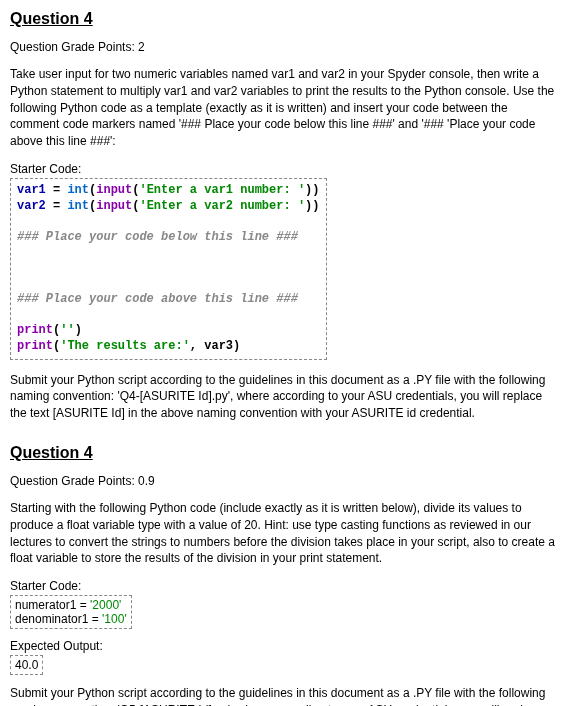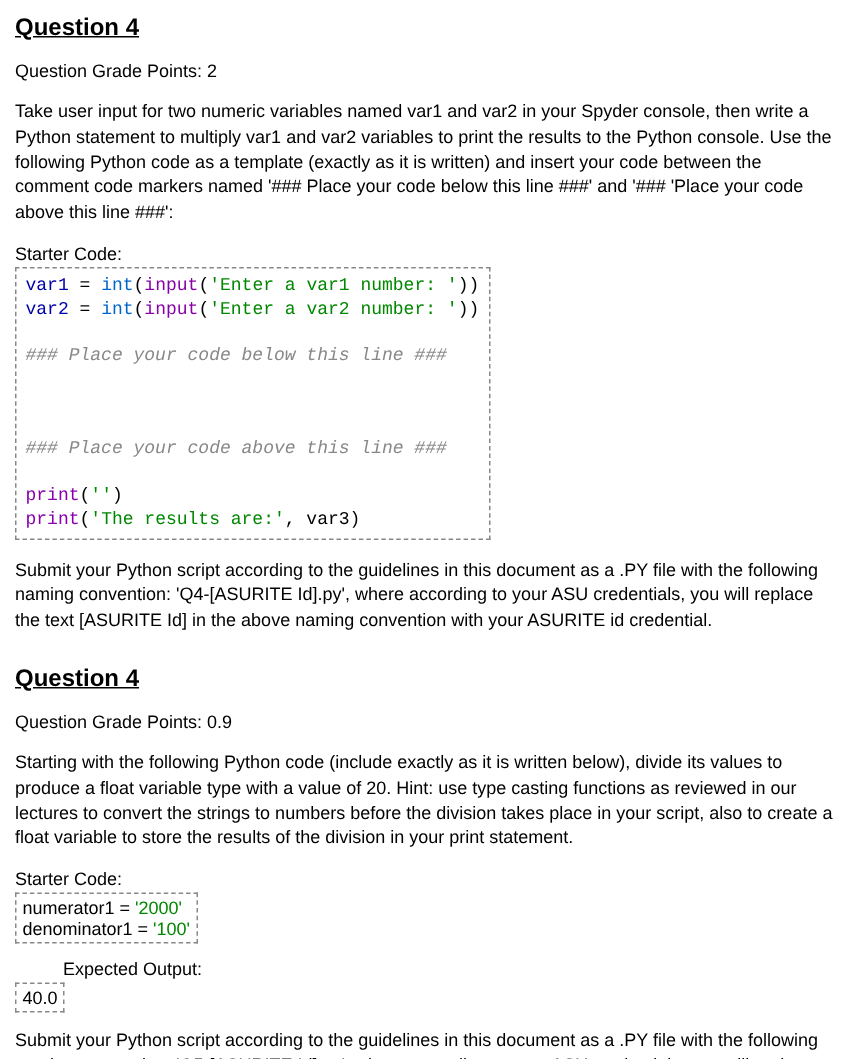--- a/index.html
+++ b/index.html
@@ -30,38 +30,38 @@
     }
     .code-block {
       border: 1px dashed #888;
       padding: 4px 6px;
       font-family: 'Courier New', monospace;
       font-size: 12px;
       display: inline-block;
       white-space: pre;
       margin-bottom: 12px;
       line-height: 1.3;
+      font-weight: bold;
     }
     .code-block-tight {
       border: 1px dashed #888;
       padding: 2px 4px;
       font-family: Liberation Sans, sans-serif;
       font-size: 12px;
       display: inline-block;
       white-space: pre;
       margin-bottom: 10px;
     }
     .var-blue { color: #0000aa; }
     .kw-blue { color: #0066cc; }
     .func-purple { color: #8800aa; }
     .str-green { color: #008800; }
     .comment-gray { color: #888; font-style: italic; }
     .expected-label {
       margin-bottom: 2px;
-      margin-left: 32px;
     }
   </style>
 </head>
 <body>
 
 
 
 <div class="question-header">Question 4</div>
 <div class="grade-points">Question Grade Points: 2</div>
 <div class="body-text">Take user input for two numeric variables named var1 and var2 in your Spyder console, then write a Python statement to multiply var1 and var2 variables to print the results to the Python console. Use the following Python code as a template (exactly as it is written) and insert your code between the comment code markers named '### Place your code below this line ###' and '### 'Place your code above this line ###':</div>

